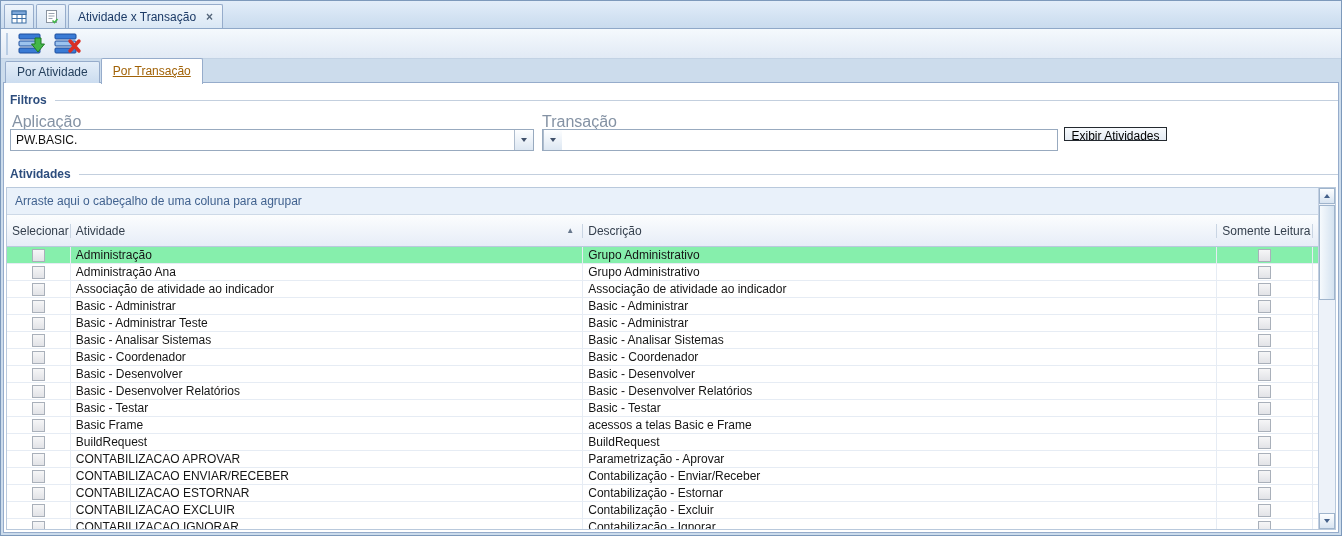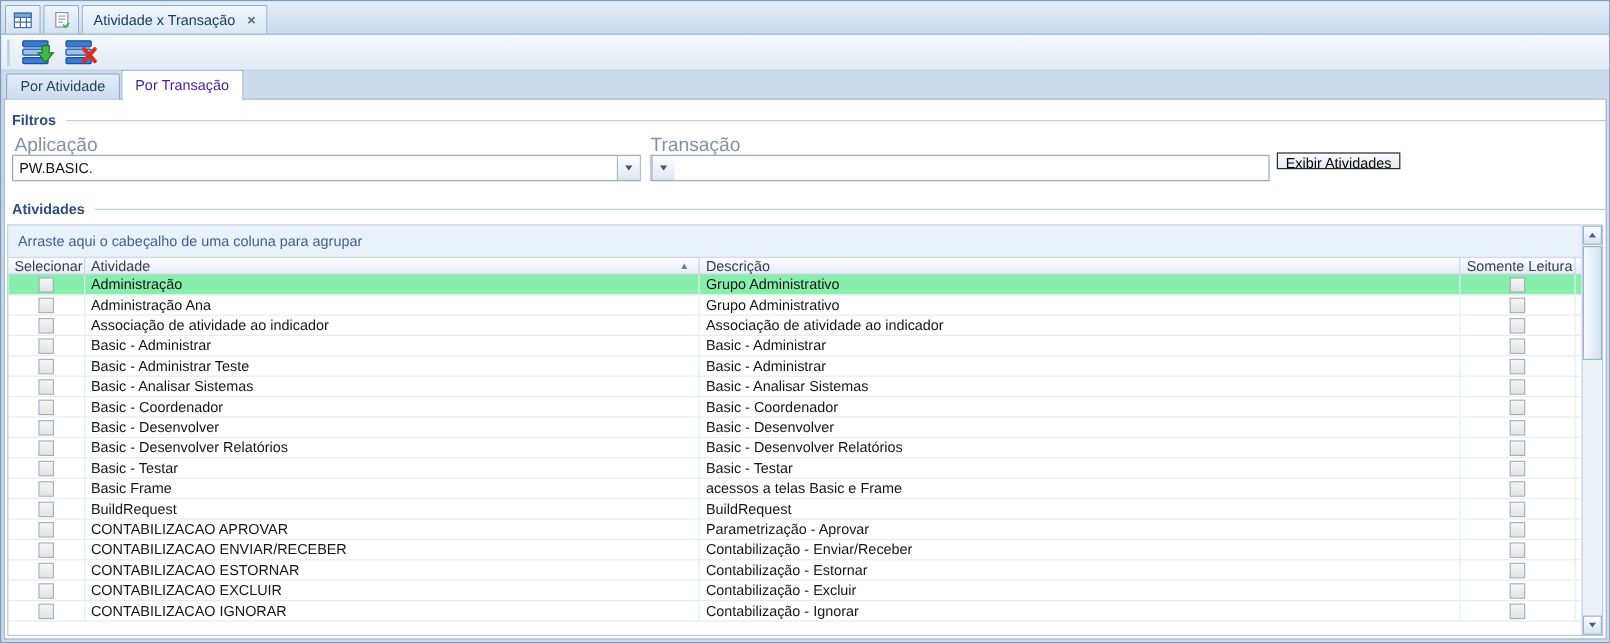--- a/index.html
+++ b/index.html
@@ -25,22 +25,22 @@
       display:flex;align-items:center;padding-left:5px;gap:4px;box-sizing:border-box;}
   .grip{width:2px;height:22px;background:#b9cde4;margin-right:4px;}
   .tb-btn{width:32px;height:26px;border:1px solid transparent;background:transparent;
       display:flex;align-items:center;justify-content:center;padding:0;cursor:pointer;}
 
   
   .tabstrip{position:absolute;top:56px;left:4px;height:26px;display:flex;align-items:flex-end;z-index:3;}
   .vtab{height:21px;line-height:21px;padding:0 11px;font-size:12px;color:#26415e;
       background:linear-gradient(#e4eef9,#cbdcef);border:1px solid #96accb;border-bottom:none;
       border-radius:2px 2px 0 0;margin-right:1px;cursor:pointer;}
-  .vtab.active{height:25px;line-height:25px;background:#fff;color:#4c1d95;
-      position:relative;z-index:4;margin-bottom:-1px;}
+  .vtab.active{height:25px;line-height:25px;background:#fff;color:#a16207;
+      position:relative;z-index:4;margin-bottom:-1px;text-decoration:underline;}
 
   
   .content{position:absolute;top:81px;left:2px;right:2px;bottom:2px;background:#fff;
       border:1px solid #96accb;}
 
   .group-title{position:absolute;left:6px;right:0;display:flex;align-items:center;
       font-weight:bold;font-size:12px;color:#2d4d7d;}
   .group-title .line{flex:1;height:1px;background:#c3cfde;margin-left:8px;}
   .gt-filtros{top:10px;}
   .gt-atividades{top:84px;}
@@ -63,21 +63,21 @@
   .exibir-btn{position:absolute;left:1060px;top:44px;width:103px;height:14px;
       background:linear-gradient(#f7fafd,#e4ebf3);border:1px solid #23292f;
       font-size:12px;font-family:inherit;color:#000;cursor:pointer;}
 
   
   .grid{position:absolute;left:2px;right:2px;top:104px;bottom:2px;border:1px solid #b9c9dc;
       box-sizing:border-box;}
   .grid-body{position:absolute;left:0;top:0;right:17px;bottom:0;overflow:hidden;}
   .gp{height:27px;background:#e9f1fa;border-bottom:1px solid #cdd9e7;font-size:12px;
       color:#41628f;display:flex;align-items:center;padding-left:8px;box-sizing:border-box;}
-  .ghead{display:flex;height:14px;background:linear-gradient(#fcfdfe,#e6edf7);
+  .ghead{display:flex;height:32px;background:linear-gradient(#fcfdfe,#e6edf7);
       border-bottom:1px solid #b9c9dc;font-size:12px;color:#35404e;box-sizing:border-box;align-items:center;}
   .hcell{box-sizing:border-box;border-right:1px solid #c9d5e3;display:flex;align-items:center;
       padding-left:5px;cursor:pointer;overflow:hidden;white-space:nowrap;}
   .hcell .sort{margin-left:auto;margin-right:8px;font-size:8px;color:#67778c;}
   .grow{display:flex;height:17px;border-bottom:1px solid #e6ecf4;font-size:12px;color:#151515;
       box-sizing:border-box;cursor:default;}
   .grow.sel{background:#86efac;}
   .cell{box-sizing:border-box;border-right:1px solid #e6ecf4;display:flex;align-items:center;
       padding-left:5px;overflow:hidden;white-space:nowrap;}
   .col-sel{width:64px;}

